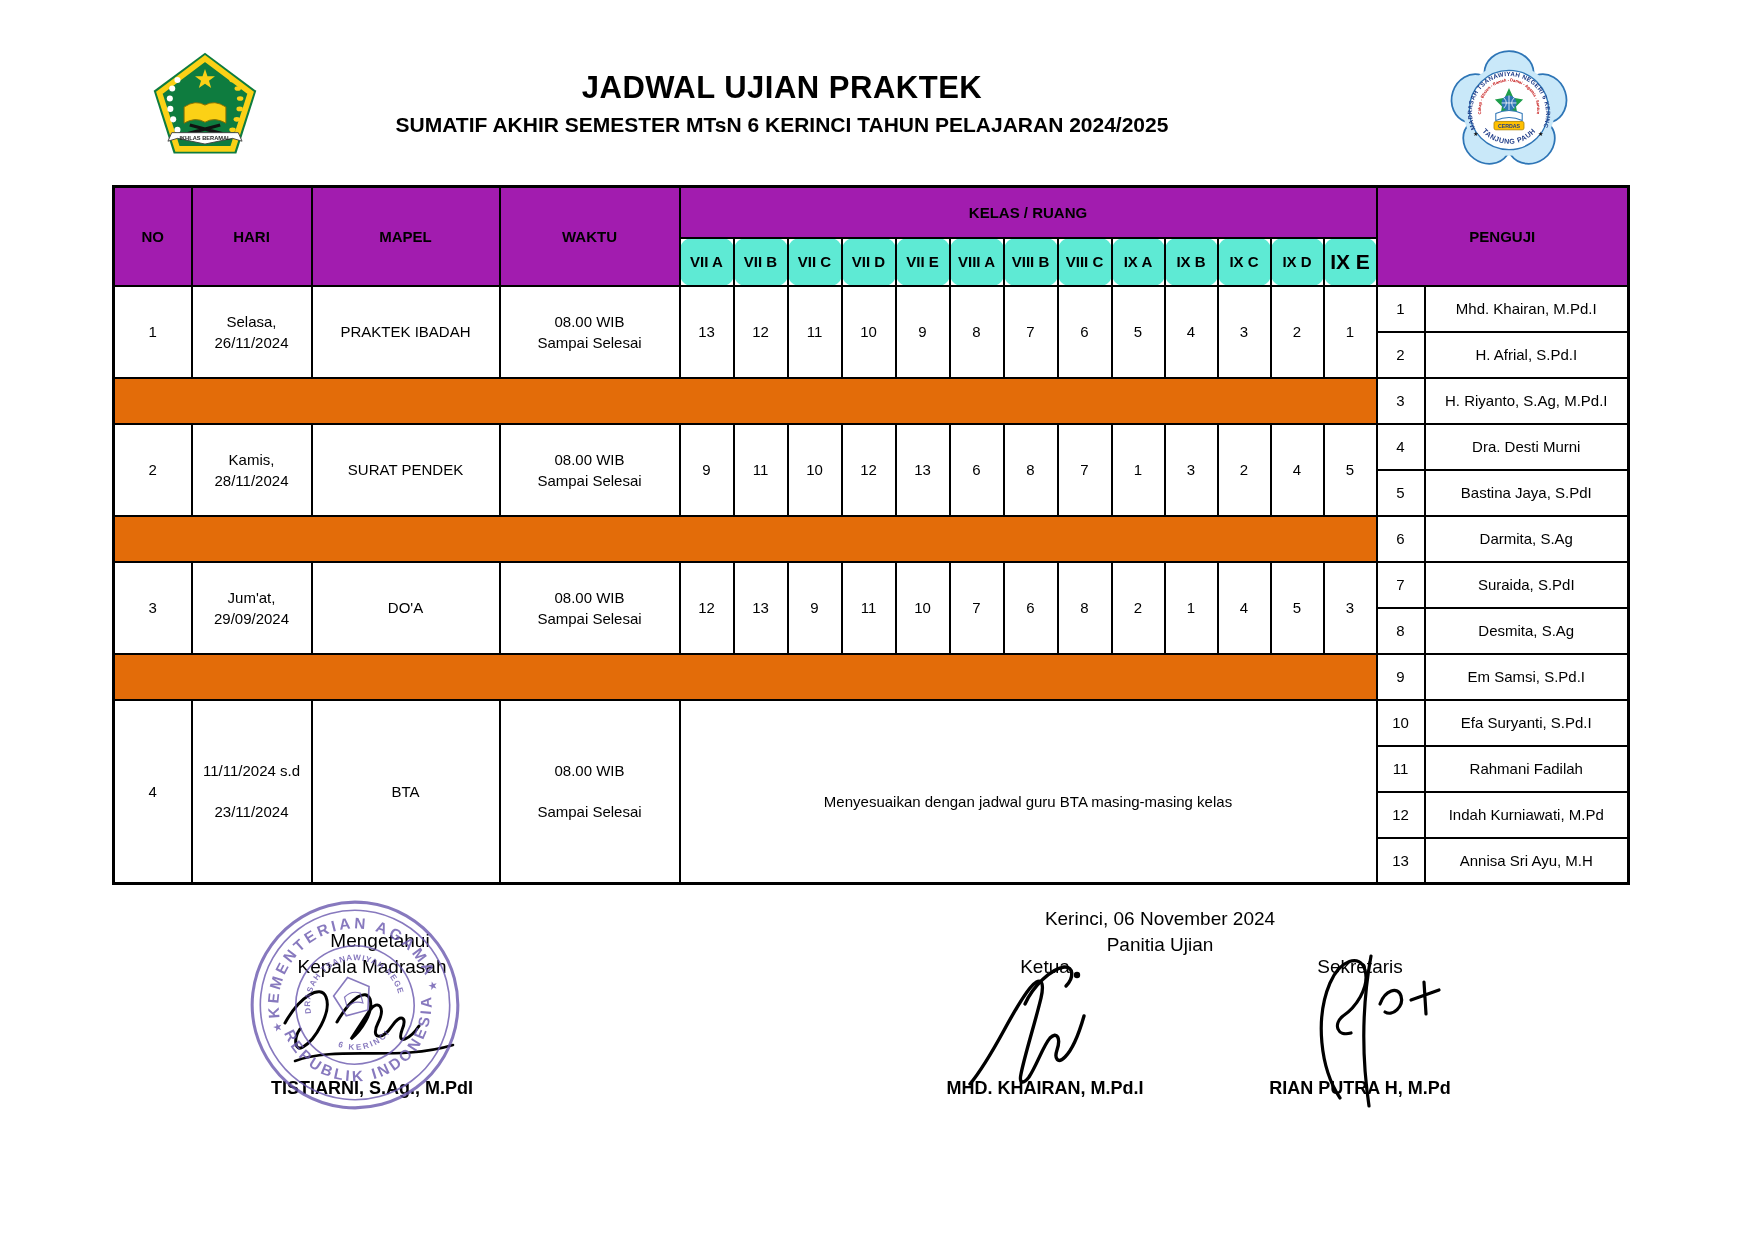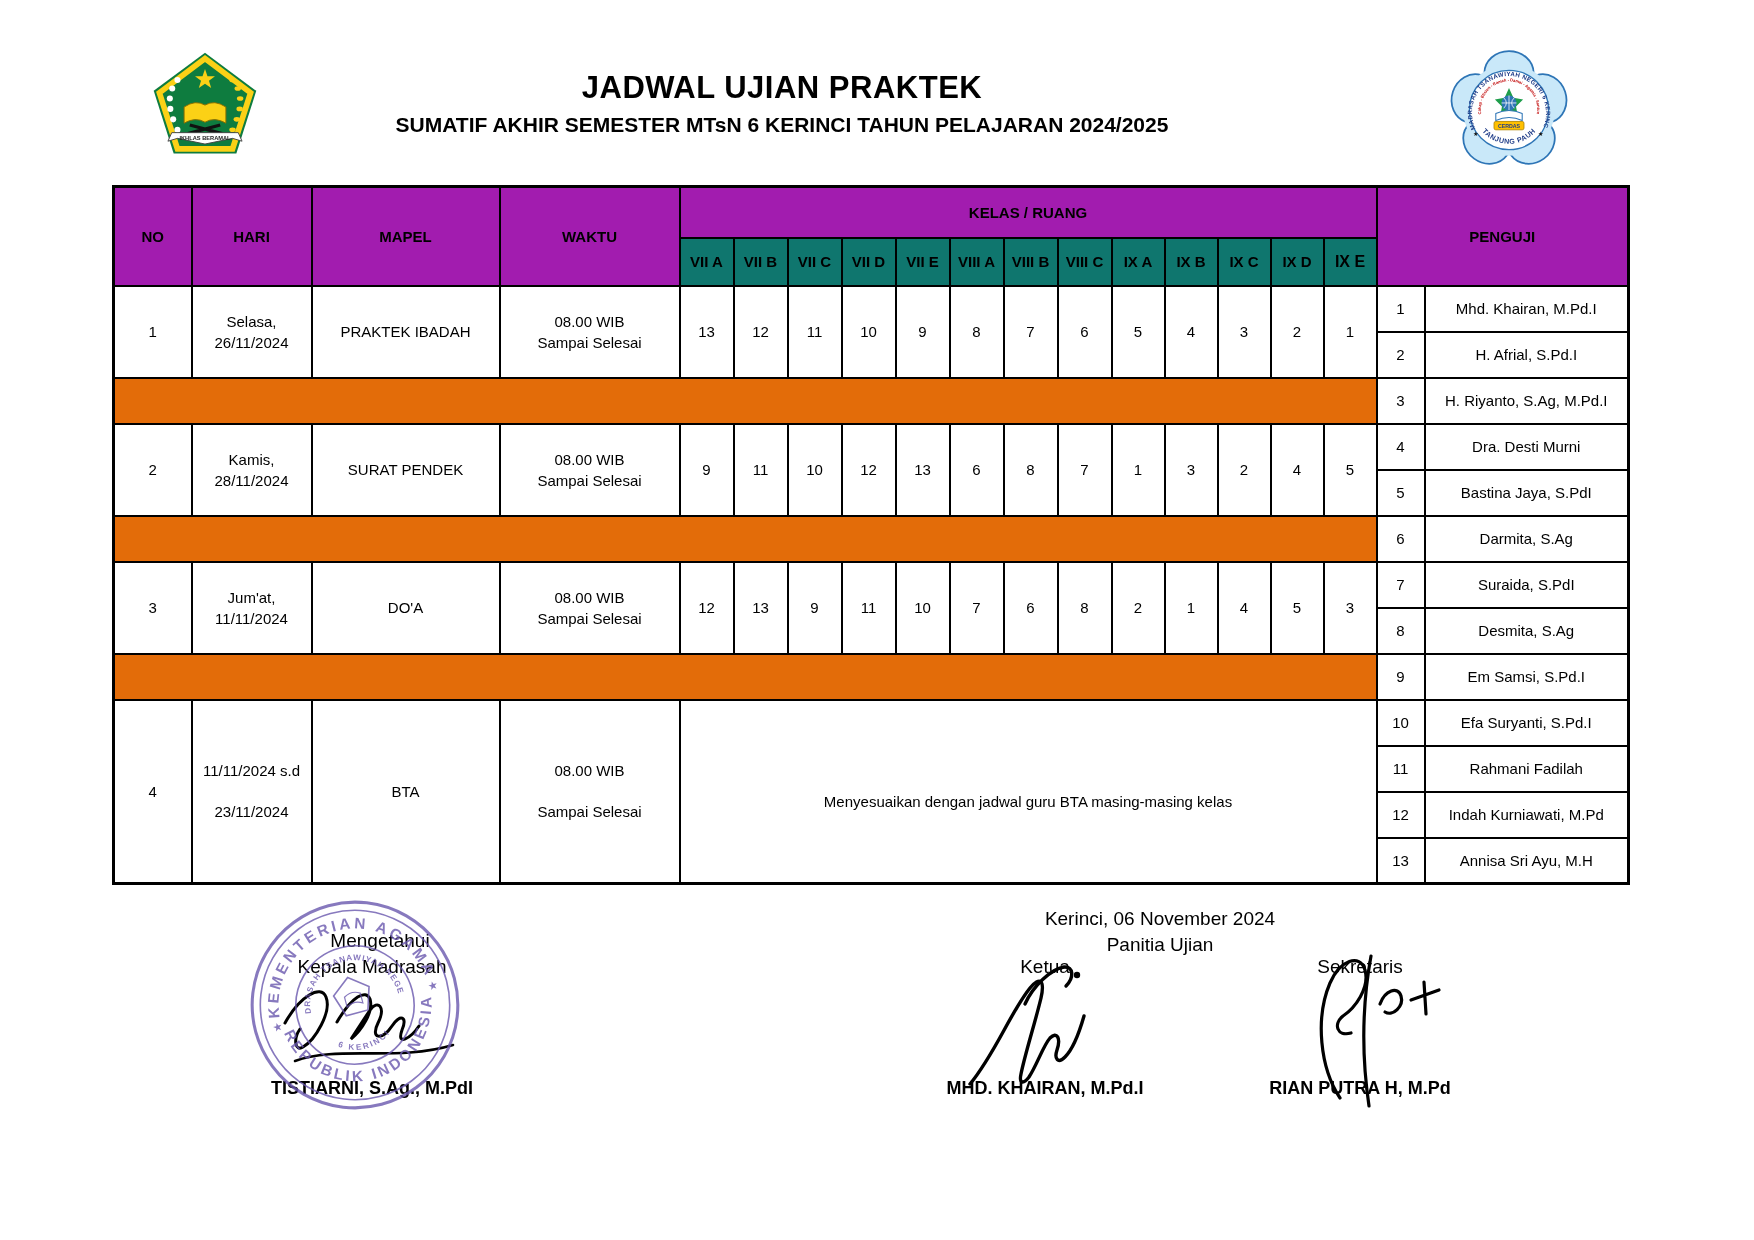--- a/index.html
+++ b/index.html
@@ -12,21 +12,21 @@
   
   .title-block { position:absolute; left:112px; top:70px; width:1340px; text-align:center; }
   .title { font-size:31px; font-weight:bold; letter-spacing:.5px; }
   .subtitle { font-size:21px; font-weight:bold; margin-top:7px; }
   .logo-left { position:absolute; left:146px; top:50px; width:118px; height:114px; }
   .logo-right { position:absolute; left:1434px; top:44px; width:150px; height:132px; }
   
   table.schedule { position:absolute; left:112px; top:185px; border-collapse:collapse; table-layout:fixed; border:3px solid #000; }
   table.schedule td { border:2px solid #000; text-align:center; vertical-align:middle; padding:0; font-size:15px; overflow:hidden; }
   .hdr td { background:#a21caf; font-weight:bold; }
-  .hdr-sub td { background:#0f766e; font-weight:bold; font-size:13px; }
+  .hdr-sub td { background:#5eead4; font-weight:bold; font-size:13px;border-radius:12px; }
   td.sep { background:#E36C09; }
   td.room { font-size:16px; }
   td.pnum { font-size:15px; }
   td.pname { font-size:15px; }
   .two-line div { line-height:21px; }
   td.vtop { vertical-align:top; }
   .pad-top-sm { padding-top:13px; }
   .pad-top-md { padding-top:24px; }
   .gap20 { height:20px; }
   
@@ -144,21 +144,21 @@
       <td>VII C</td>
       <td>VII D</td>
       <td>VII E</td>
       <td>VIII A</td>
       <td>VIII B</td>
       <td>VIII C</td>
       <td>IX A</td>
       <td>IX B</td>
       <td>IX C</td>
       <td>IX D</td>
-      <td style="font-size:16px">IX E</td>
+      <td style="font-size:21px">IX E</td>
     </tr>
 
     <tr style="height:46px">
       <td rowspan="2">1</td>
       <td rowspan="2" class="two-line">
         <div>Selasa,</div>
             <div>26/11/2024</div>
       </td>
       <td rowspan="2">PRAKTEK IBADAH</td>
       <td rowspan="2" class="two-line">
@@ -225,21 +225,21 @@
     <tr style="height:46px">
       <td colspan="17" class="sep"></td>
       <td class="pnum">6</td>
       <td class="pname">Darmita, S.Ag</td>
     </tr>
 
     <tr style="height:46px">
       <td rowspan="2">3</td>
       <td rowspan="2" class="two-line">
         <div>Jum'at,</div>
-            <div>11/11/2024</div>
+            <div>29/09/2024</div>
       </td>
       <td rowspan="2">DO'A</td>
       <td rowspan="2" class="two-line">
         <div>08.00 WIB</div>
             <div>Sampai Selesai</div>
       </td>
       <td rowspan="2" class="room">12</td>
       <td rowspan="2" class="room">13</td>
       <td rowspan="2" class="room">9</td>
       <td rowspan="2" class="room">11</td>

